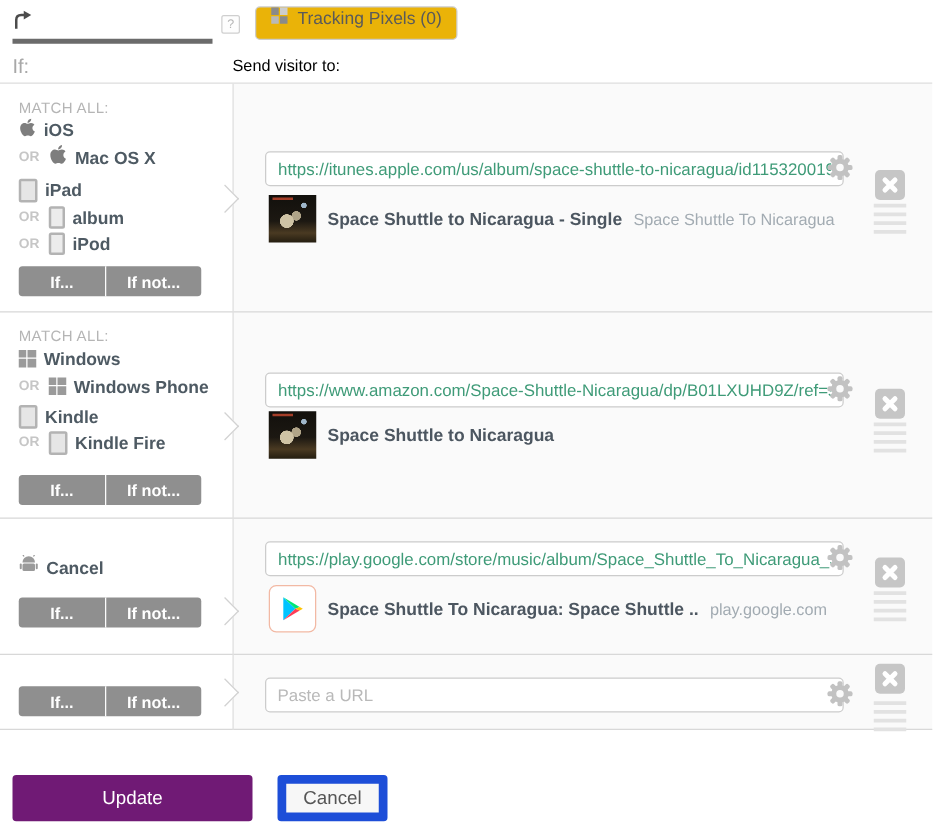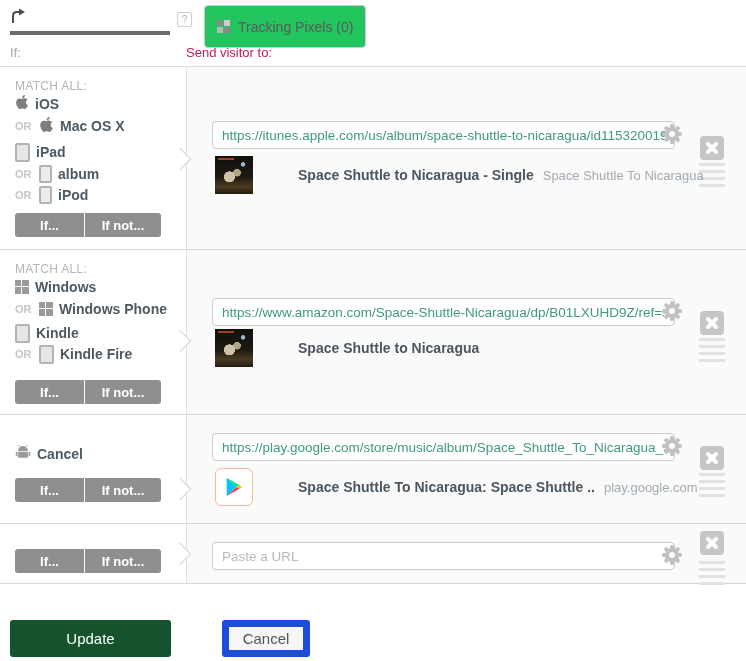--- a/index.html
+++ b/index.html
@@ -3,32 +3,32 @@
 <meta charset="utf-8">
 <style>
   html,body{margin:0;padding:0;}
   body{width:746px;height:661px;background:#fff;font-family:"Liberation Sans","DejaVu Sans",sans-serif;color:#4e5a63;overflow:hidden;}
   
   .tabs{position:relative;height:42px;}
   .tab-adv{position:absolute;left:10px;top:5px;width:160px;height:26px;display:flex;align-items:center;gap:7px;cursor:pointer;}
   .tab-adv .lbl{font-size:15px;color:#4c4c4c;}
   .tab-underline{position:absolute;left:10px;top:31px;width:160px;height:4px;background:#6b6b6b;}
   .help{position:absolute;left:177px;top:12px;width:13px;height:13px;border:1px solid #cfcfcf;border-radius:2px;color:#b5b5b5;font-size:10px;line-height:13px;text-align:center;cursor:pointer;background:#fdfdfd;}
-  .tab-track{position:absolute;left:204px;top:5px;height:43px;padding:0 12px;border:1px solid #ccc;border-radius:4px;background:#22c55e;display:flex;align-items:center;gap:8px;cursor:pointer;box-sizing:border-box;}
+  .tab-track{position:absolute;left:204px;top:5px;height:27px;padding:0 12px;border:1px solid #ccc;border-radius:4px;background:#eab308;display:flex;align-items:flex-start;gap:8px;cursor:pointer;box-sizing:border-box;}
   .tab-track .lbl{font-size:14px;color:#5a5a5a;}
   .pixgrid{width:13px;height:13px;display:grid;grid-template-columns:6px 6px;grid-template-rows:6px 6px;gap:1px;}
   .pixgrid i{display:block;}
   .pixgrid i:nth-child(1){background:#8a8a8a;}
   .pixgrid i:nth-child(2){background:#cdcdcd;}
   .pixgrid i:nth-child(3){background:#b9b9b9;}
   .pixgrid i:nth-child(4){background:#8a8a8a;}
   
   .colheads{position:relative;height:24px;}
-  .colheads .if{position:absolute;left:10px;top:3px;font-size:13px;color:#a8a8a8;}
-  .colheads .send{position:absolute;left:186px;top:3px;font-size:13px;color:#be185d;}
+  .colheads .if{position:absolute;left:10px;top:3px;font-size:16px;color:#a8a8a8;}
+  .colheads .send{position:absolute;left:186px;top:3px;font-size:13px;color:#000000;}
   
   .content{position:relative;border-top:1px solid #ddd;background:linear-gradient(90deg,#fff 186px,#fafafa 186px);}
   .panel-line{position:absolute;left:186px;top:0;bottom:0;width:1px;background:#e0e0e0;z-index:1;}
   .section{position:relative;border-bottom:1px solid #d8d8d8;box-sizing:border-box;}
   .match{position:absolute;left:15px;font-size:12px;color:#b5b5b5;letter-spacing:.3px;}
   .cond{position:absolute;left:15px;display:flex;align-items:center;gap:6px;height:18px;}
   .cond .or{width:18px;font-size:11px;color:#c6c6c6;font-weight:bold;}
   .cond .clabel{font-size:14px;font-weight:bold;color:#4e5a63;white-space:nowrap;}
   .tablet{width:11px;height:15px;border:2px solid #b3b3b3;background:#e6e6e6;border-radius:2px;display:inline-block;box-sizing:content-box;}
   .phone{width:9px;height:14px;border:2px solid #b3b3b3;background:#ececec;border-radius:2px;display:inline-block;}
@@ -52,26 +52,26 @@
   .grip{position:absolute;left:699px;width:26px;cursor:grab;}
   .grip i{display:block;width:26px;height:3px;background:#e2e2e2;margin-bottom:4px;}
   
   .thumb-album{position:absolute;width:38px;height:38px;left:215px;background:
     linear-gradient(90deg, rgba(190,70,45,.85) 0 55%, rgba(0,0,0,0) 55%) no-repeat 3px 2px / 30px 2px,
     radial-gradient(circle at 38% 55%, #cfc3a5 0 17%, rgba(0,0,0,0) 18%),
     radial-gradient(circle at 58% 44%, #b0a488 0 12%, rgba(0,0,0,0) 13%),
     radial-gradient(circle at 74% 22%, #9fb6c9 0 5%, rgba(0,0,0,0) 6%),
     linear-gradient(180deg,#12100c 0%,#1c1812 55%,#4a3a22 80%,#241d10 100%);}
   .thumb-play{position:absolute;width:38px;height:38px;left:215px;background:#fff;border:1px solid #f2b9a4;border-radius:6px;display:flex;align-items:center;justify-content:center;box-sizing:border-box;}
-  .res{position:absolute;left:262px;display:flex;align-items:baseline;gap:9px;white-space:nowrap;margin-left:36px;}
+  .res{position:absolute;left:262px;display:flex;align-items:baseline;gap:9px;white-space:nowrap;}
   .res .t{font-size:14px;font-weight:bold;color:#4c5660;}
   .res .s{font-size:13px;color:#a2abb2;}
   
   .footer{position:relative;height:76px;}
-  .btn-update{position:absolute;left:10px;top:36px;width:161px;height:37px;background:#14532d;border:none;border-radius:3px;color:#fff;font-size:15px;font-family:"Liberation Sans","DejaVu Sans",sans-serif;cursor:pointer;}
+  .btn-update{position:absolute;left:10px;top:36px;width:192px;height:37px;background:#701a75;border:none;border-radius:3px;color:#fff;font-size:15px;font-family:"Liberation Sans","DejaVu Sans",sans-serif;cursor:pointer;}
   .btn-cancel{position:absolute;left:222px;top:36px;width:88px;height:37px;background:#f7f7f7;border:7px solid #1d4ed8;border-radius:3px;color:#555;font-size:15px;font-family:"Liberation Sans","DejaVu Sans",sans-serif;cursor:pointer;}
 </style>
 </head>
 <body>
 
 <div class="tabs">
   <div class="tab-adv">
     <span>
       <svg width="16" height="16" viewBox="0 0 16 16">
           <path d="M3 15 V8 Q3 4 7 4 h3" fill="none" stroke="#4c4c4c" stroke-width="2"></path>

